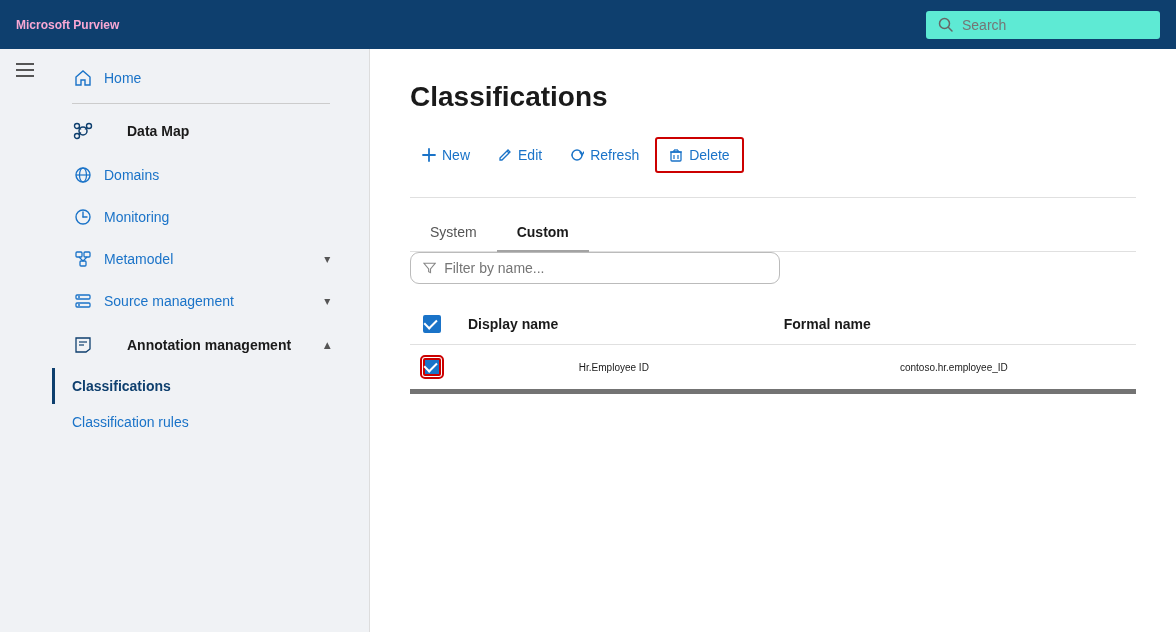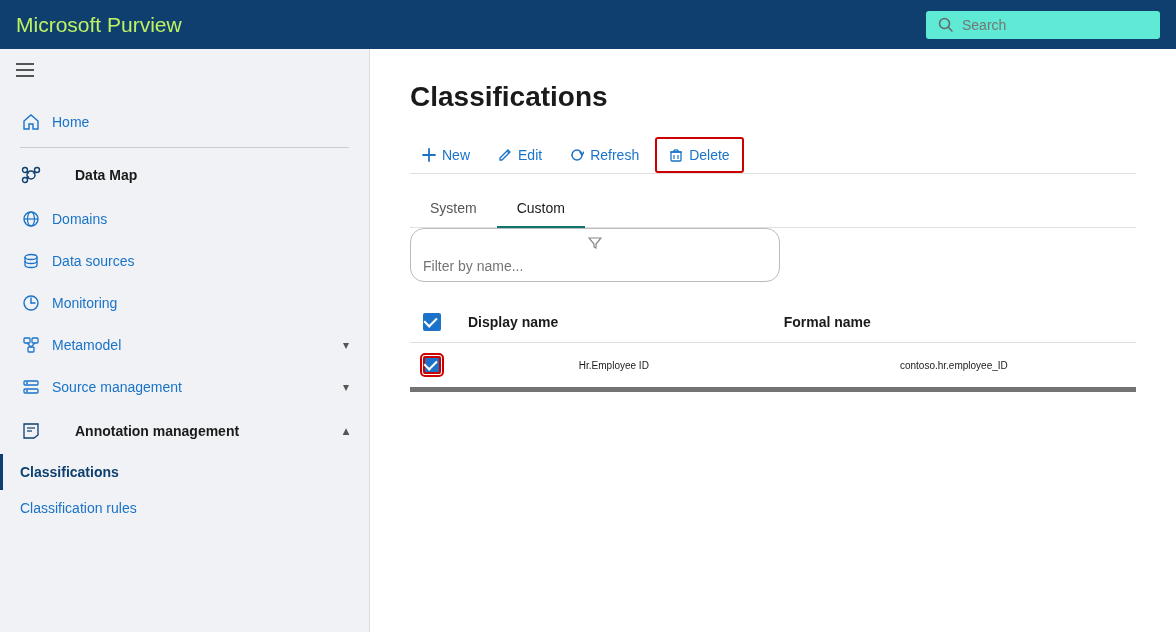--- a/index.html
+++ b/index.html
@@ -8,23 +8,23 @@
     
     .topbar {
       background: #0e3f6e;
       height: 49px;
       display: flex;
       align-items: center;
       padding: 0 16px;
       flex-shrink: 0;
     }
     .topbar-title {
-      color: #bef264;
-      font-size: 21px;
-      font-weight: 400;
+      color: #f9a8d4;
+      font-size: 12px;
+      font-weight: 700;
       flex: 1;
     }
     .search-box {
       display: flex;
       align-items: center;
       background: #5eead4;
       border-radius: 3px;
       padding: 6px 12px;
       width: 234px;
       gap: 8px;
@@ -45,21 +45,21 @@
       flex: 1;
       overflow: hidden;
     }
 
     
     .sidebar {
       width: 370px;
       background: #f0f2f5;
       flex-shrink: 0;
       display: flex;
-      flex-direction: column;
+      flex-direction: row;
       border-right: 1px solid #ddd;
       overflow-y: auto;
     }
     .sidebar-top {
       padding: 14px 16px 8px 16px;
     }
     .hamburger {
       cursor: pointer;
       display: flex;
       flex-direction: column;
@@ -111,21 +111,21 @@
       font-size: 28px;
       font-weight: 600;
       color: #1a1a1a;
       margin-bottom: 24px;
     }
     .toolbar {
       display: flex;
       align-items: center;
       gap: 4px;
       margin-bottom: 16px;
-      padding-bottom: 0;
+      padding-bottom: 24px;
       border-bottom: 1px solid #e0e0e0;
     }
     .toolbar-btn {
       display: flex;
       align-items: center;
       gap: 6px;
       padding: 8px 12px;
       background: transparent;
       border: none;
       cursor: pointer;
@@ -147,37 +147,36 @@
     }
     .tab {
       padding: 10px 20px;
       cursor: pointer;
       font-size: 14px;
       color: #555;
       border-bottom: 2px solid transparent;
       margin-bottom: -1px;
     }
     .tab.active {
-      font-weight: 400;
+      font-weight: 700;
       color: #1a1a1a;
-      border-bottom: 2px solid #0f766e;
+      border-bottom: 2px solid #a3a3a3;
     }
 
     
     .filter-box {
       display: flex;
       align-items: center;
       border: 1px solid #bbb;
-      border-radius: 14px;
+      border-radius: 9px;
       padding: 7px 12px;
       width: 370px;
       margin-bottom: 20px;
       gap: 8px;
       background: white;
-      flex-direction: column;
     }
     .filter-box input {
       border: none;
       outline: none;
       font-size: 14px;
       color: #666;
       width: 100%;
     }
 
     
@@ -305,30 +304,20 @@
         <span class="nav-icon">
           <svg width="18" height="18" viewBox="0 0 18 18" fill="none">
             <circle cx="9" cy="9" r="7" stroke="#1a73c8" stroke-width="1.4" fill="none"></circle>
             <ellipse cx="9" cy="9" rx="3.5" ry="7" stroke="#1a73c8" stroke-width="1.2" fill="none"></ellipse>
             <line x1="2" y1="9" x2="16" y2="9" stroke="#1a73c8" stroke-width="1.2"></line>
           </svg>
         </span>
         <span>Domains</span>
       </div>
 
-      <div class="nav-item">
-        <span class="nav-icon">
-          <svg width="18" height="18" viewBox="0 0 18 18" fill="none">
-            <ellipse cx="9" cy="5" rx="6" ry="2.5" stroke="#1a73c8" stroke-width="1.3" fill="none"></ellipse>
-            <path d="M3 5v4c0 1.38 2.69 2.5 6 2.5s6-1.12 6-2.5V5" stroke="#1a73c8" stroke-width="1.3" fill="none"></path>
-            <path d="M3 9v4c0 1.38 2.69 2.5 6 2.5s6-1.12 6-2.5V9" stroke="#1a73c8" stroke-width="1.3" fill="none"></path>
-          </svg>
-        </span>
-        <span>Data sources</span>
-      </div>
 
       <div class="nav-item">
         <span class="nav-icon">
           <svg width="18" height="18" viewBox="0 0 18 18" fill="none">
             <circle cx="9" cy="9" r="7" stroke="#1a73c8" stroke-width="1.4" fill="none"></circle>
             <path d="M9 9 L9 4" stroke="#1a73c8" stroke-width="1.4" stroke-linecap="round"></path>
             <path d="M9 9 L13 9" stroke="#1a73c8" stroke-width="1.4" stroke-linecap="round"></path>
           </svg>
         </span>
         <span>Monitoring</span>

